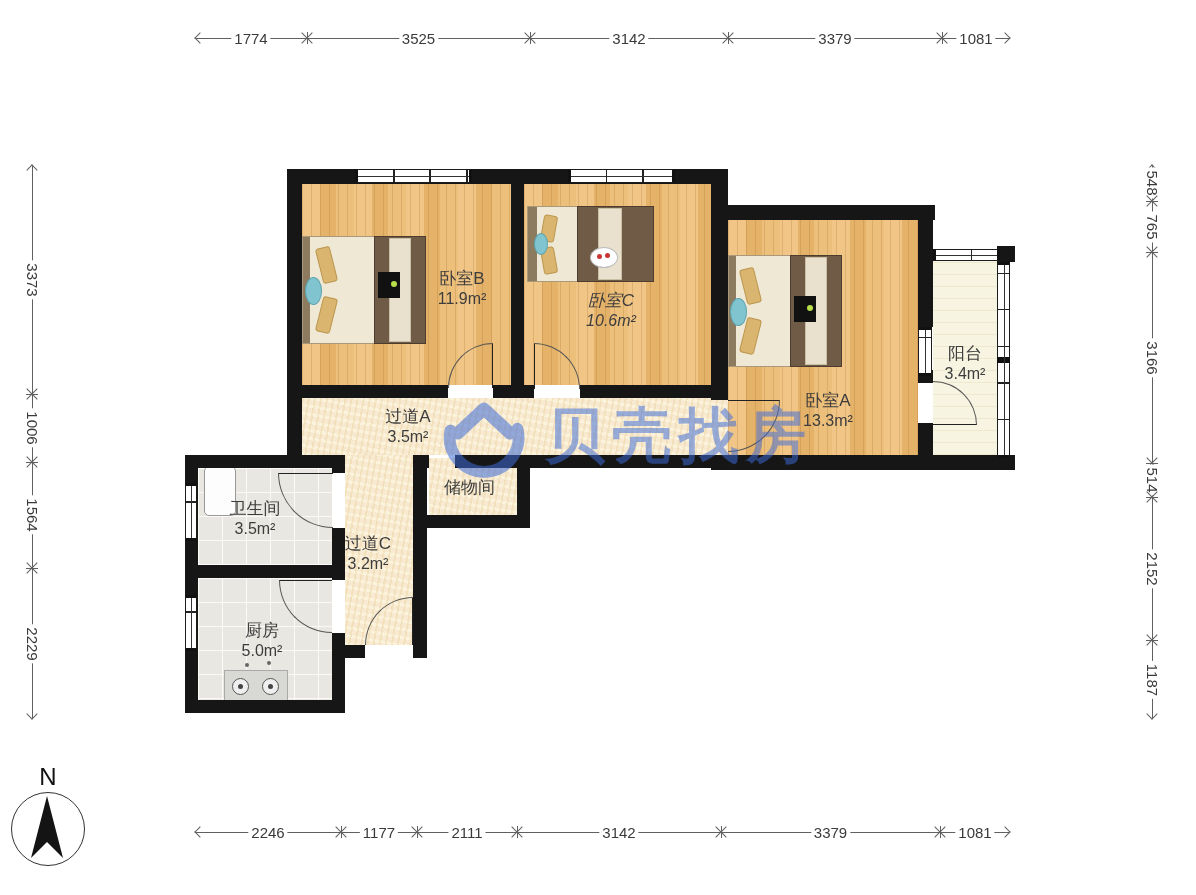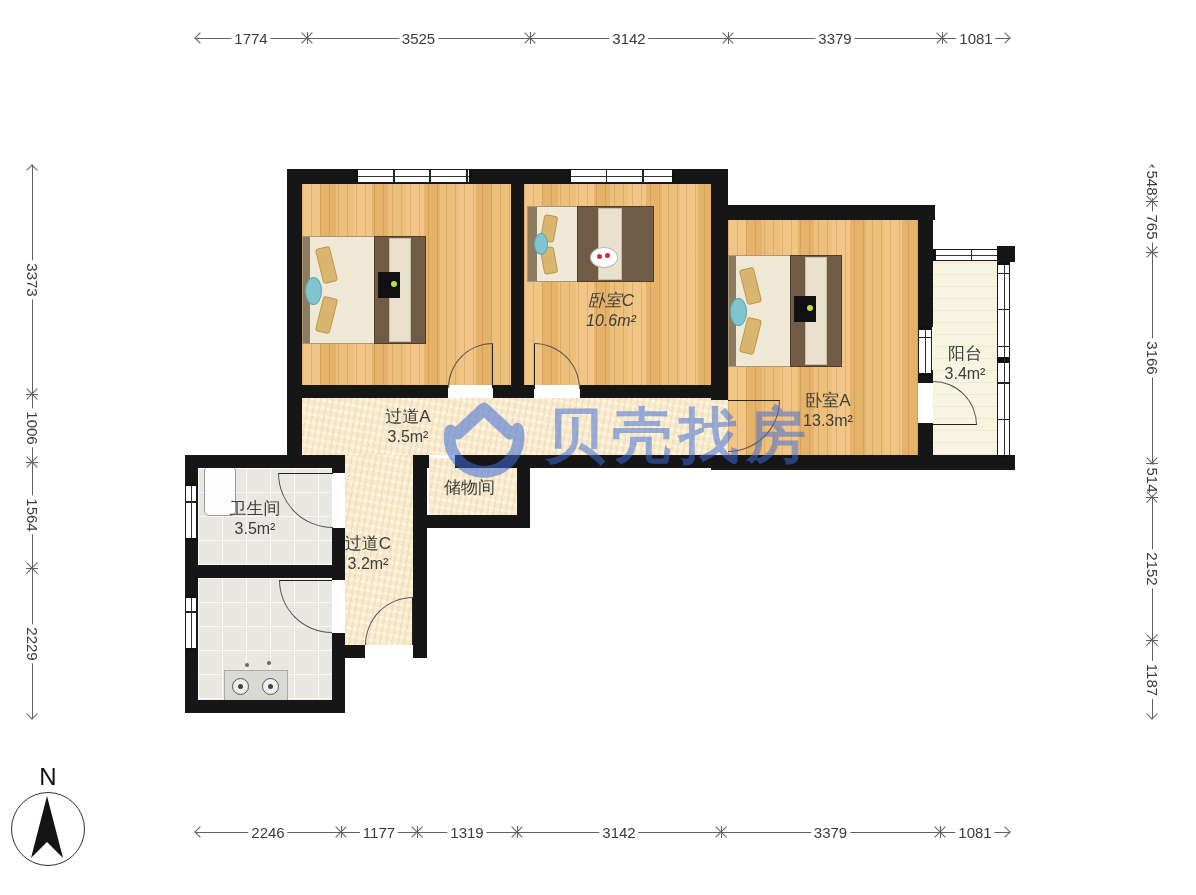--- a/index.html
+++ b/index.html
@@ -198,20 +198,24 @@
   <div class="winv" style="left:185px;top:595px;width:10px;height:50px;"></div>
 
   <div class="door d-tl leaf-r" style="left:448px;top:343px;width:45px;height:45px;"></div>
   <div class="door d-tr leaf-l" style="left:534px;top:343px;width:46px;height:46px;"></div>
   <div class="door d-br leaf-t" style="left:728px;top:400px;width:52px;height:52px;"></div>
   <div class="door d-tr leaf-b" style="left:933px;top:381px;width:44px;height:44px;"></div>
   <div class="door d-bl leaf-t" style="left:278px;top:473px;width:55px;height:55px;"></div>
   <div class="door d-bl leaf-t" style="left:279px;top:580px;width:53px;height:53px;"></div>
   <div class="door d-tl leaf-r" style="left:365px;top:597px;width:48px;height:48px;"></div>
 
+  <div class="rlabel" style="left:392px;top:268px;width:140px;">
+    <div class="rname">卧室B</div>
+    <div class="rarea">11.9m²</div>
+  </div>
   <div class="rlabel" style="left:541px;top:290px;width:140px;font-style:italic;">
     <div class="rname">卧室C</div>
     <div class="rarea">10.6m²</div>
   </div>
   <div class="rlabel" style="left:758px;top:390px;width:140px;">
     <div class="rname">卧室A</div>
     <div class="rarea">13.3m²</div>
   </div>
   <div class="rlabel" style="left:925px;top:343px;width:80px;">
     <div class="rname">阳台</div>
@@ -224,20 +228,24 @@
   <div class="rlabel" style="left:402px;top:477px;width:135px;">
     <div class="rname">储物间</div>
   </div>
   <div class="rlabel" style="left:185px;top:498px;width:140px;">
     <div class="rname">卫生间</div>
     <div class="rarea">3.5m²</div>
   </div>
   <div class="rlabel" style="left:298px;top:533px;width:140px;">
     <div class="rname">过道C</div>
     <div class="rarea">3.2m²</div>
+  </div>
+  <div class="rlabel" style="left:192px;top:620px;width:140px;">
+    <div class="rname">厨房</div>
+    <div class="rarea">5.0m²</div>
   </div>
 
   <div class="wm">
     <svg width="96" height="96" viewBox="0 0 106 106" style="opacity:0.55;">
       <path d="M25 50 L54 23 L83 50" fill="none" stroke="#3e6cd8" stroke-width="14" stroke-linecap="round" stroke-linejoin="round"></path>
       <path d="M17 47 A38 38 0 1 0 91 45" fill="none" stroke="#3e6cd8" stroke-width="13" stroke-linecap="round"></path>
     </svg>
     <span class="wm-text">贝壳找房</span>
   </div>
 
@@ -275,21 +283,21 @@
         <span class="dlbl">2246</span>
       </div>
     <div class="hseg" style="width:76px;">
         <i class="ln"></i>
         <i class="tk"></i>
         <span class="dlbl">1177</span>
       </div>
     <div class="hseg" style="width:100px;">
         <i class="ln"></i>
         <i class="tk"></i>
-        <span class="dlbl">1319</span>
+        <span class="dlbl">2111</span>
       </div>
     <div class="hseg" style="width:204px;">
         <i class="ln"></i>
         <i class="tk"></i>
         <span class="dlbl">3142</span>
       </div>
     <div class="hseg" style="width:219px;">
         <i class="ln"></i>
         <i class="tk"></i>
         <span class="dlbl">3379</span>

